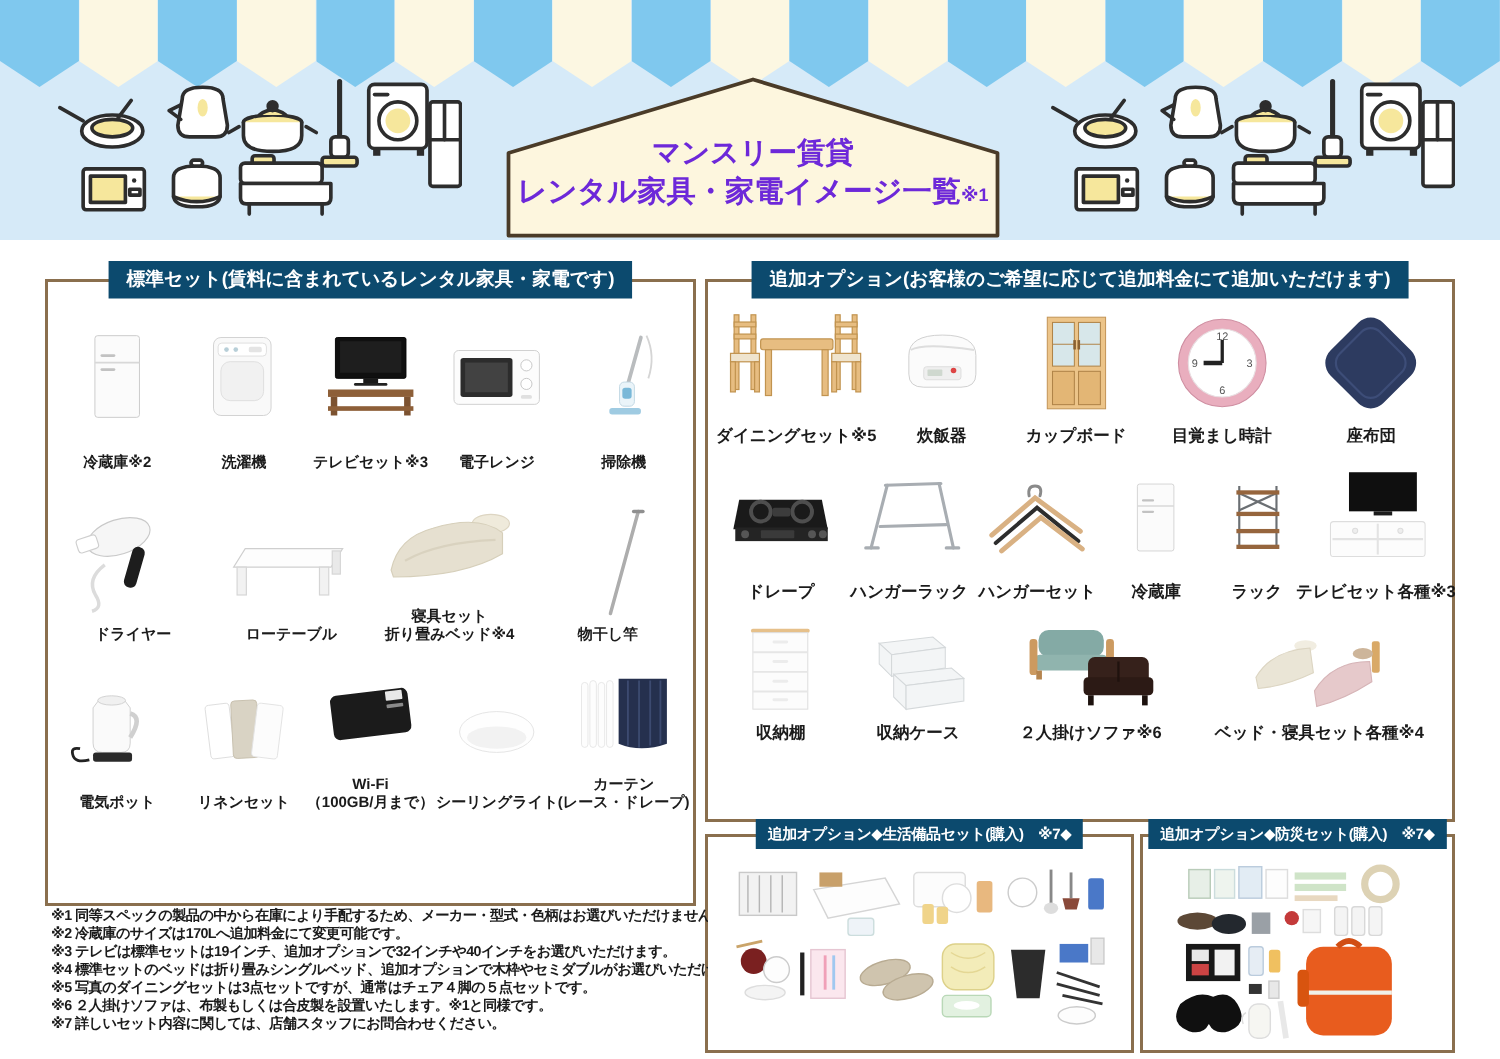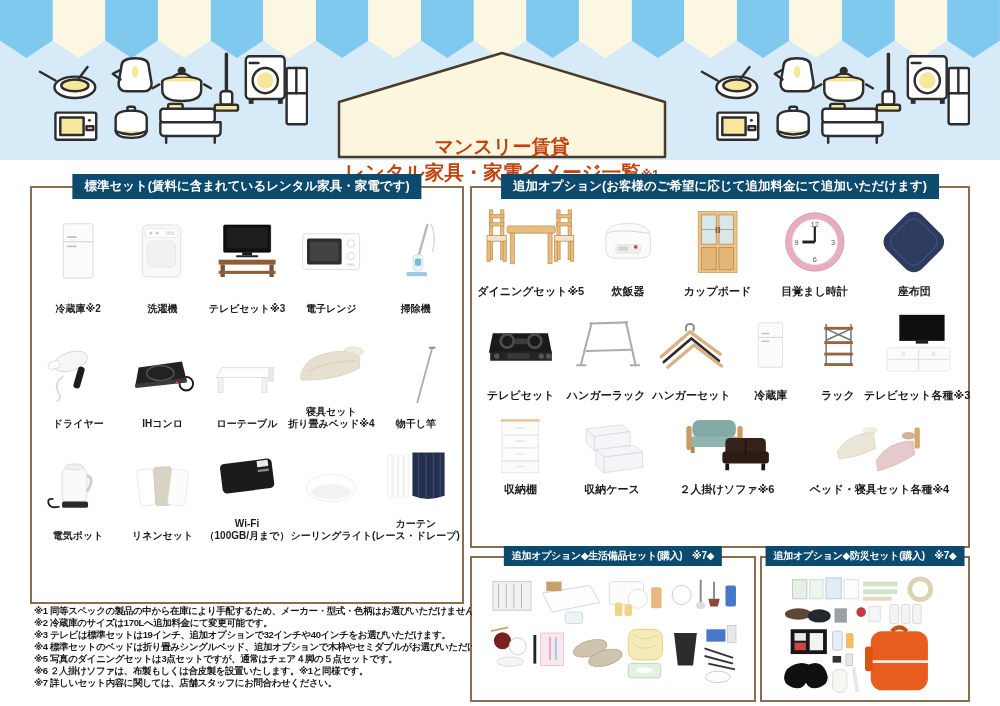--- a/index.html
+++ b/index.html
@@ -8,21 +8,21 @@
   
   .banner{position:absolute;left:0;top:0;width:1000px;height:160px;background:#d6eaf8;}
   .awning{position:absolute;left:0;top:0;width:1000px;height:58px;display:flex;overflow:hidden;}
   .stripe{flex:1 1 0;height:58px;clip-path:polygon(0 0,100% 0,100% 70%,50% 100%,0 70%);}
   .stripe.blue{background:#7fc8ee;}
   .stripe.cream{background:#fcf7e2;}
   .cluster{position:absolute;width:272px;height:102px;}
   .cluster svg{width:100%;height:100%;}
   .title-wrap{position:absolute;left:336px;top:50px;width:332px;height:110px;}
   .title-wrap svg{position:absolute;left:0;top:0;width:100%;height:100%;}
-  .title-text{position:absolute;left:0;right:0;top:40px;text-align:center;font-weight:700;color:#c2410c;margin-top:44px;}
+  .title-text{position:absolute;left:0;right:0;top:40px;text-align:center;font-weight:700;color:#6d28d9;}
   .title-line1{font-size:19px;line-height:25px;}
   .title-line2{font-size:19.5px;line-height:26px;}
   .title-note{font-size:12px;font-weight:700;}
   
   .panel{position:absolute;border:2px solid #8a6f4e;background:#fff;}
   .hdr-tab{position:absolute;top:-14px;left:50%;transform:translateX(-50%);
            background:#0c4a6e;color:#fff;font-weight:700;font-size:12.5px;
            padding:4px 12px;white-space:nowrap;z-index:3;}
   .hdr-tab.small{font-size:10px;padding:3px 8px;top:-12px;letter-spacing:-0.3px;}
   #std-panel{left:30px;top:186px;width:430px;height:414px;}
@@ -253,32 +253,20 @@
                 <ellipse cx="48" cy="26" rx="28" ry="15" fill="#f6f6f6" stroke="#c9c9c9" transform="rotate(-18 48 26)"></ellipse>
                 <rect x="12" y="26" width="18" height="12" rx="3" fill="#fff" stroke="#cfcfcf" transform="rotate(-18 21 32)"></rect>
                 <rect x="56" y="34" width="11" height="36" rx="5" fill="#1d1d1d" transform="rotate(16 61 52)"></rect>
               </svg>
             </div>
             <div class="plabel">ドライヤー</div>
           </div>
           <div class="cell" style="flex: 1 1 0px;">
             <div class="photo">
               <svg viewBox="0 0 120 96">
-                <circle cx="99" cy="62" r="11" fill="none" stroke="#161616" stroke-width="3"></circle>
-                <polygon points="22,36 92,26 100,58 16,68" fill="#222"></polygon>
-                <ellipse cx="57" cy="45" rx="22" ry="12" fill="none" stroke="#5a5a5a" stroke-width="2"></ellipse>
-                <polygon points="17,62 99,53 100,60 18,69" fill="#3a3a3a"></polygon>
-                <circle cx="84" cy="60" r="2" fill="#d44"></circle>
-              </svg>
-            </div>
-            <div class="plabel">IHコンロ</div>
-          </div>
-          <div class="cell" style="flex: 1 1 0px;">
-            <div class="photo">
-              <svg viewBox="0 0 120 96">
                 <polygon points="20,36 104,36 94,52 10,52" fill="#fdfdfd" stroke="#cfcfcf"></polygon>
                 <rect x="13" y="52" width="8" height="24" fill="#f2f2f2" stroke="#d5d5d5"></rect>
                 <rect x="84" y="52" width="8" height="24" fill="#f2f2f2" stroke="#d5d5d5"></rect>
                 <rect x="95" y="38" width="7" height="20" fill="#e9e9e9" stroke="#d5d5d5"></rect>
               </svg>
             </div>
             <div class="plabel">ローテーブル</div>
           </div>
           <div class="cell" style="flex: 1 1 0px;">
             <div class="photo">
@@ -463,21 +451,21 @@
                 <circle cx="40" cy="42" r="10" fill="none" stroke="#4e4e4e" stroke-width="4"></circle>
                 <circle cx="82" cy="42" r="10" fill="none" stroke="#4e4e4e" stroke-width="4"></circle>
                 <rect x="52" y="38" width="18" height="9" rx="2" fill="#3c3c3c"></rect>
                 <rect x="14" y="58" width="94" height="14" fill="#242424"></rect>
                 <rect x="40" y="61" width="34" height="8" rx="1" fill="#3a3a3a"></rect>
                 <circle cx="24" cy="65" r="4" fill="#565656"></circle>
                 <circle cx="92" cy="65" r="4" fill="#565656"></circle>
                 <circle cx="103" cy="65" r="4" fill="#565656"></circle>
               </svg>
             </div>
-            <div class="plabel">テレビセット</div>
+            <div class="plabel">ドレープ</div>
           </div>
           <div class="cell" style="flex: 1 1 0px;">
             <div class="photo">
               <svg viewBox="0 0 120 96">
                 <g fill="none" stroke="#a8adb2" stroke-width="3.5" stroke-linecap="round">
                   <line x1="34" y1="12" x2="96" y2="10"></line>
                   <line x1="36" y1="12" x2="18" y2="82"></line>
                   <line x1="94" y1="10" x2="110" y2="82"></line>
                   <line x1="28" y1="58" x2="102" y2="56"></line>
                   <line x1="12" y1="82" x2="26" y2="82"></line>

